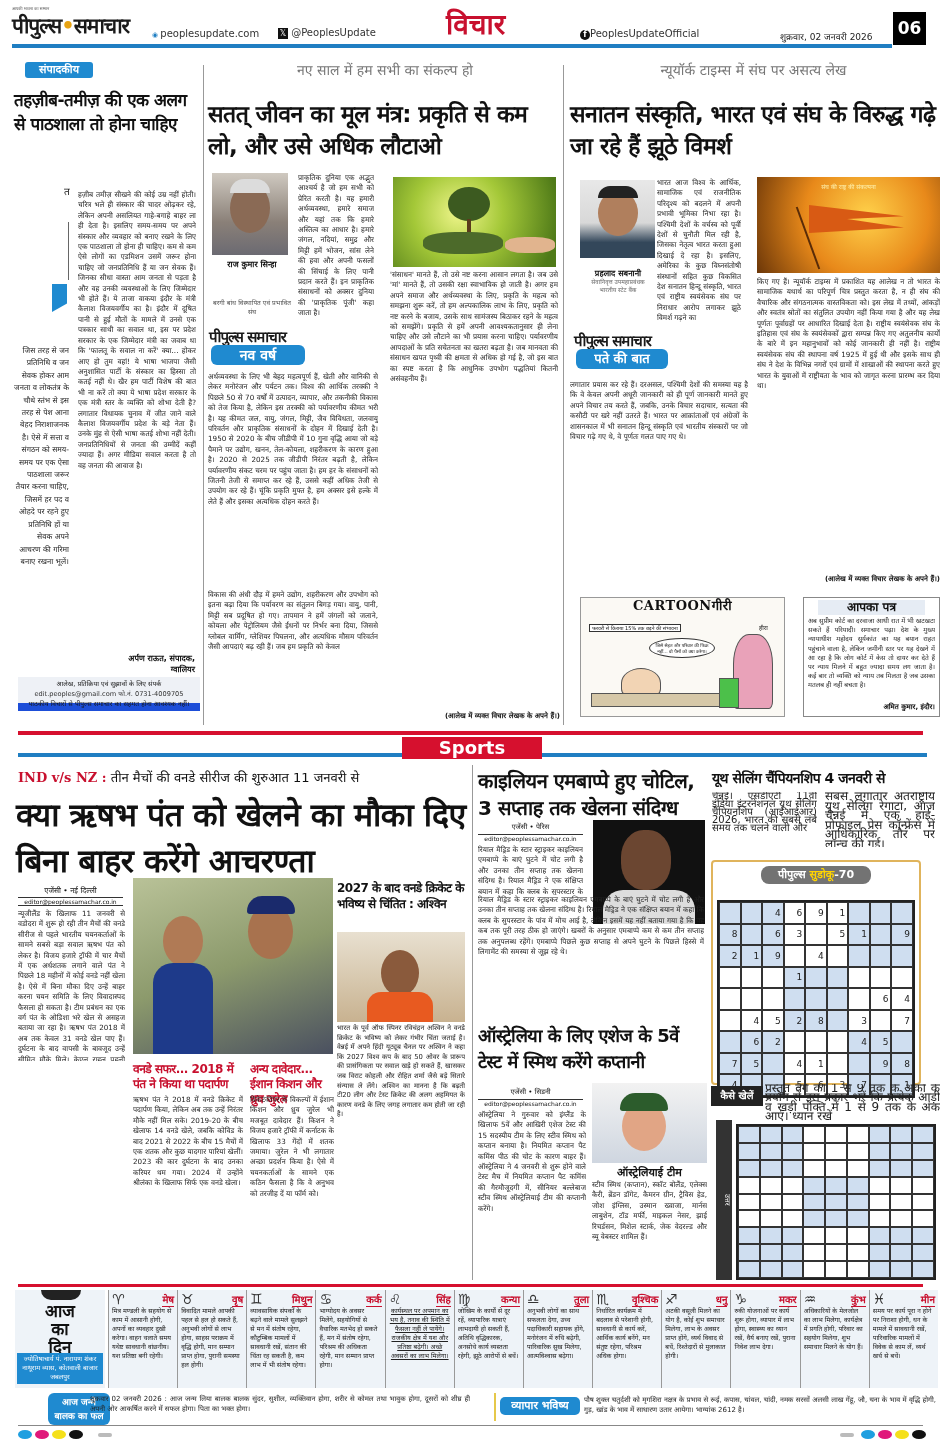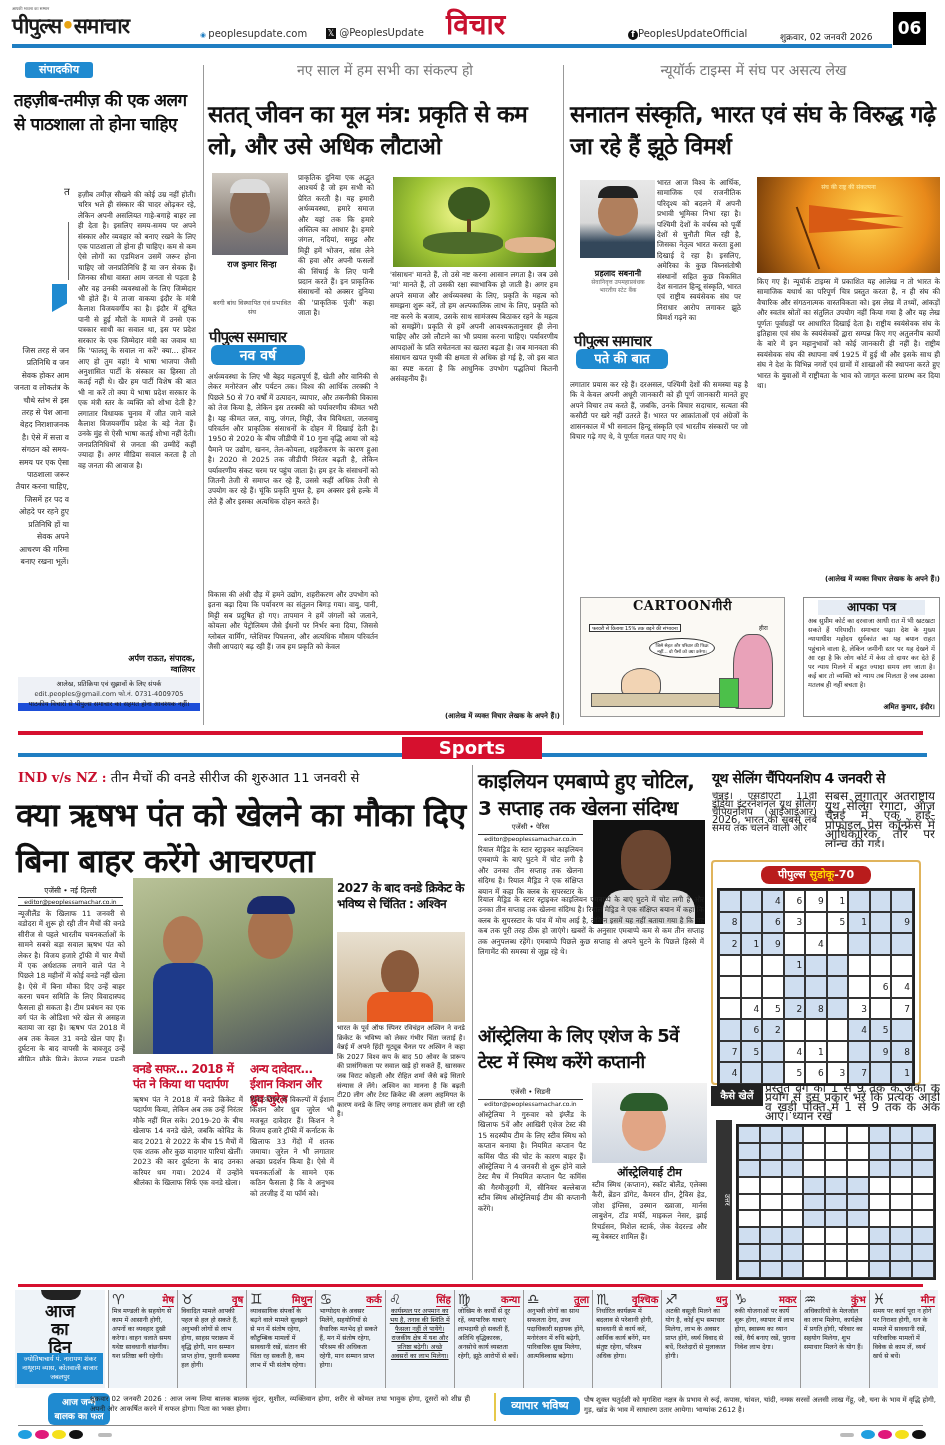--- a/index.html
+++ b/index.html
@@ -7,21 +7,21 @@
   body { font-family: "DejaVu Sans", sans-serif; color: #111; position: relative; }
   .abs { position: absolute; }
   .serif { font-family: "DejaVu Serif", serif; }
   .txt { font-size: 7.2px; line-height: 10.4px; color: #222; text-align: justify; overflow: hidden; }
   .hl { font-weight: bold; color: #111; letter-spacing: -0.5px; }
   
   #masthead { left: 0; top: 0; width: 945px; height: 50px; }
   .logo { font-weight: bold; font-size: 21px; color: #1a1a1a; letter-spacing: -1px; }
   .logo .dot { color: #e8a312; }
   .logo-small { font-size: 4px; color: #444; }
-  .mast-link { font-size: 10px; color: #333; margin-left: 48px; }
+  .mast-link { font-size: 10px; color: #333; }
   .vichar { font-size: 28px; font-weight: bold; color: #c8102e; }
   .pageno { background: #000; color: #fff; font-size: 17px; font-weight: bold; text-align: center; }
   .blue-rule { background: #1f7ec2; height: 4px; }
   .red-rule { background: #d6102e; height: 4px; }
   .tag-blue { background: #1f8ad0; color: #fff; font-weight: bold; text-align: center; border-radius: 3px; }
   .photo { overflow: hidden; }
   .grid9 { border: 2px solid #222; display: grid; grid-template-columns: repeat(9, 1fr); grid-template-rows: repeat(9, 1fr); }
   .grid9 div { border: 0.5px solid #333; font-size: 9px; display: flex; align-items: center; justify-content: flex-end; padding-right: 2px; color: #222; }
   .grid9 .sh { background: #cfdef0; }
   .sign { border-left: 1px solid #999; }
@@ -190,21 +190,21 @@
   <div class="abs txt" style="left:592px;top:1180px;width:115px;height:95px;">स्टीव स्मिथ (कप्तान), स्कॉट बोलैंड, एलेक्स कैरी, ब्रेंडन डॉगेट, कैमरन ग्रीन, ट्रैविस हेड, जोश इंग्लिस, उस्मान ख्वाजा, मार्नस लाबुशेन, टॉड मर्फी, माइकल नेसर, झाई रिचर्डसन, मिशेल स्टार्क, जेक वेदरल्ड और ब्यू वेबस्टर शामिल हैं।</div>
 </section>
 
 <section>
   <div class="abs hl" style="left:712px;top:768px;width:228px;font-size:14px;line-height:20px;">यूथ सेलिंग चैंपियनशिप 4 जनवरी से</div>
   <div class="abs txt" style="left:712px;top:792px;width:105px;height:55px;font-size:10px;line-height:8px;">चेन्नई। एसडीएटी 11वीं इंडिया इंटरनेशनल यूथ सेलिंग चैंपियनशिप (आईआईआर) 2026, भारत की सबसे लंबे समय तक चलने वाली और</div>
   <div class="abs txt" style="left:825px;top:792px;width:110px;height:55px;font-size:12px;line-height:9.6px;">सबसे लगातार अंतर्राष्ट्रीय यूथ सेलिंग रेगाटा, आज चेन्नई में एक हाई-प्रोफाइल प्रेस कॉन्फ्रेंस में आधिकारिक तौर पर लॉन्च की गई।</div>
 </section>
 
 <section class="abs" style="left:711px;top:860px;width:210px;height:225px;border:2px solid #e0b45c;border-radius:4px;">
-  <div style="margin:4px auto 4px;width:110px;height:18px;background:#b91c1c;border-radius:8px;color:#fff;font-size:11px;font-weight:bold;text-align:center;line-height:18px;"><span>पीपुल्स</span> <span style="color:#ffd400;">सुडोकू</span><span>-70</span></div>
+  <div style="margin:4px auto 16px;width:110px;height:18px;background:#737373;border-radius:8px;color:#fff;font-size:11px;font-weight:bold;text-align:center;line-height:18px;"><span>पीपुल्स</span> <span style="color:#ffd400;">सुडोकू</span><span>-70</span></div>
   <div id="sudoku-grid" class="grid9" style="margin:0 4px;width:198px;height:198px;">
       <div class="sh"></div>
       <div class="sh"></div>
       <div class="sh">4</div>
       <div>6</div>
       <div>9</div>
       <div>1</div>
       <div class="sh"></div>
       <div class="sh"></div>
       <div class="sh"></div>

